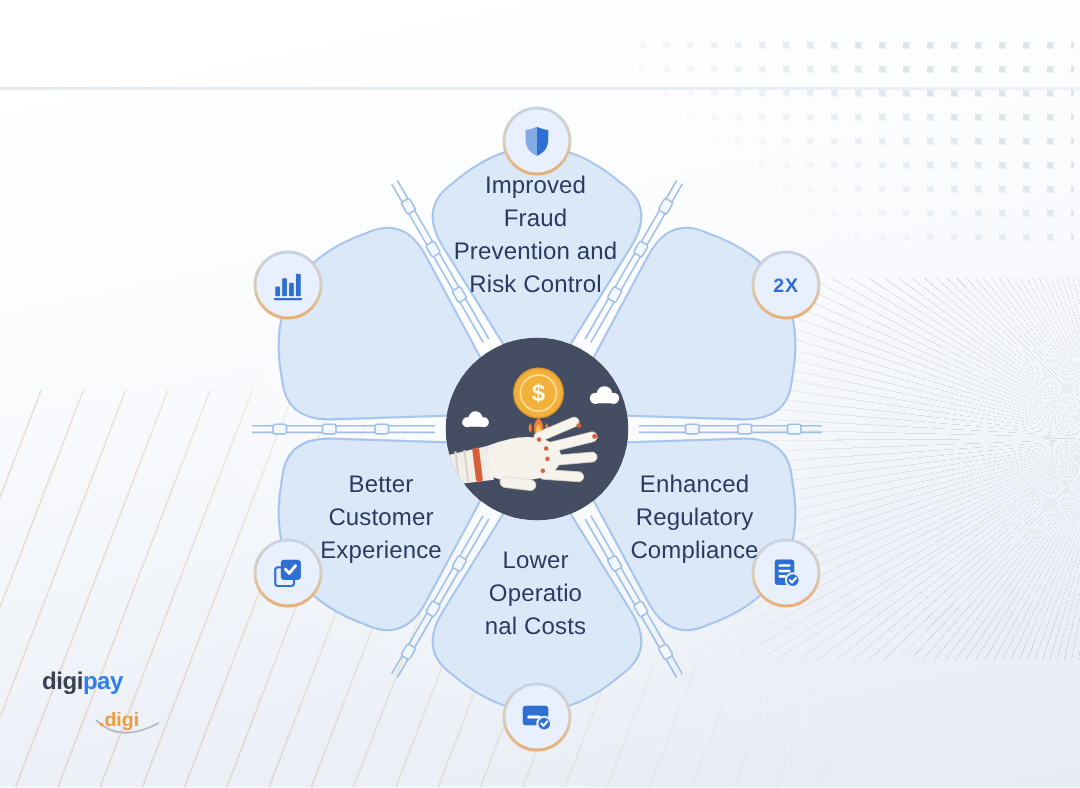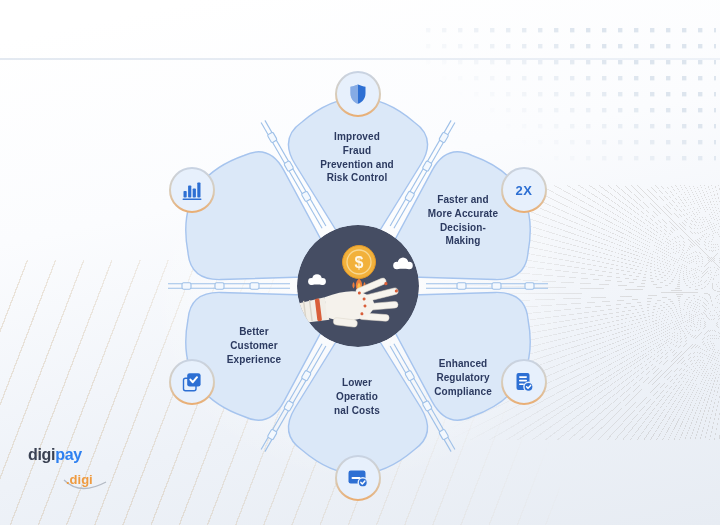--- a/index.html
+++ b/index.html
@@ -40,21 +40,21 @@
   .t-dark{color:#27335c;font-weight:500;}
   .t-blue{color:#1577f2;font-weight:700;}
   .divider{position:absolute;left:0;right:0;top:58px;height:2px;z-index:2;
     background:linear-gradient(90deg,#e3e9f1 0%,#e9eef5 70%,#eef2f8 100%);}
   
   .flower{position:absolute;left:0;top:0;z-index:2;}
   
   .plabel{
     position:absolute;z-index:3;transform:translate(-50%,-50%);
     width:170px;text-align:center;white-space:pre-line;
-    font-size:10px;font-weight:700;color:#2c3a60;line-height:1.38;letter-spacing:.1px;
+    font-size:16px;font-weight:400;color:#2c3a60;line-height:1.38;letter-spacing:.1px;
   }
   
   .logo{position:absolute;left:28px;top:447px;z-index:3;line-height:1;}
   .logo-word{font-size:16px;font-weight:600;letter-spacing:-.3px;}
   .logo-digi{color:#3a4152;}
   .logo-pay{color:#2e80f0;}
   .logo-guru{position:absolute;left:38px;top:26px;font-size:13px;font-weight:600;color:#ef9b40;}
   .logo-arc{position:absolute;left:34px;top:31px;}
 </style>
 </head>
@@ -213,25 +213,21 @@
         <rect x="5.3" y="-7.5" width="3.2" height="15" rx="0.8"></rect>
         <rect x="-9.5" y="8.6" width="19" height="1.5" rx="0.75"></rect>
       </g>
     </g>
   </svg>
 
   <div class="plabel" style="left:357px;top:158px;">Improved
 Fraud
 Prevention and
 Risk Control</div>
-  <div class="plabel" style="left:463px;top:221px;">Faster and
-More Accurate
-Decision-
-Making</div>
-  <div class="plabel" style="left:463px;top:346px;margin-top:32px;">Enhanced
+  <div class="plabel" style="left:463px;top:346px;">Enhanced
 Regulatory
 Compliance</div>
   <div class="plabel" style="left:254px;top:346px;">Better
 Customer
 Experience</div>
   <div class="plabel" style="left:357px;top:397px;">Lower
 Operatio
 nal Costs</div>
 
   <div class="logo">

